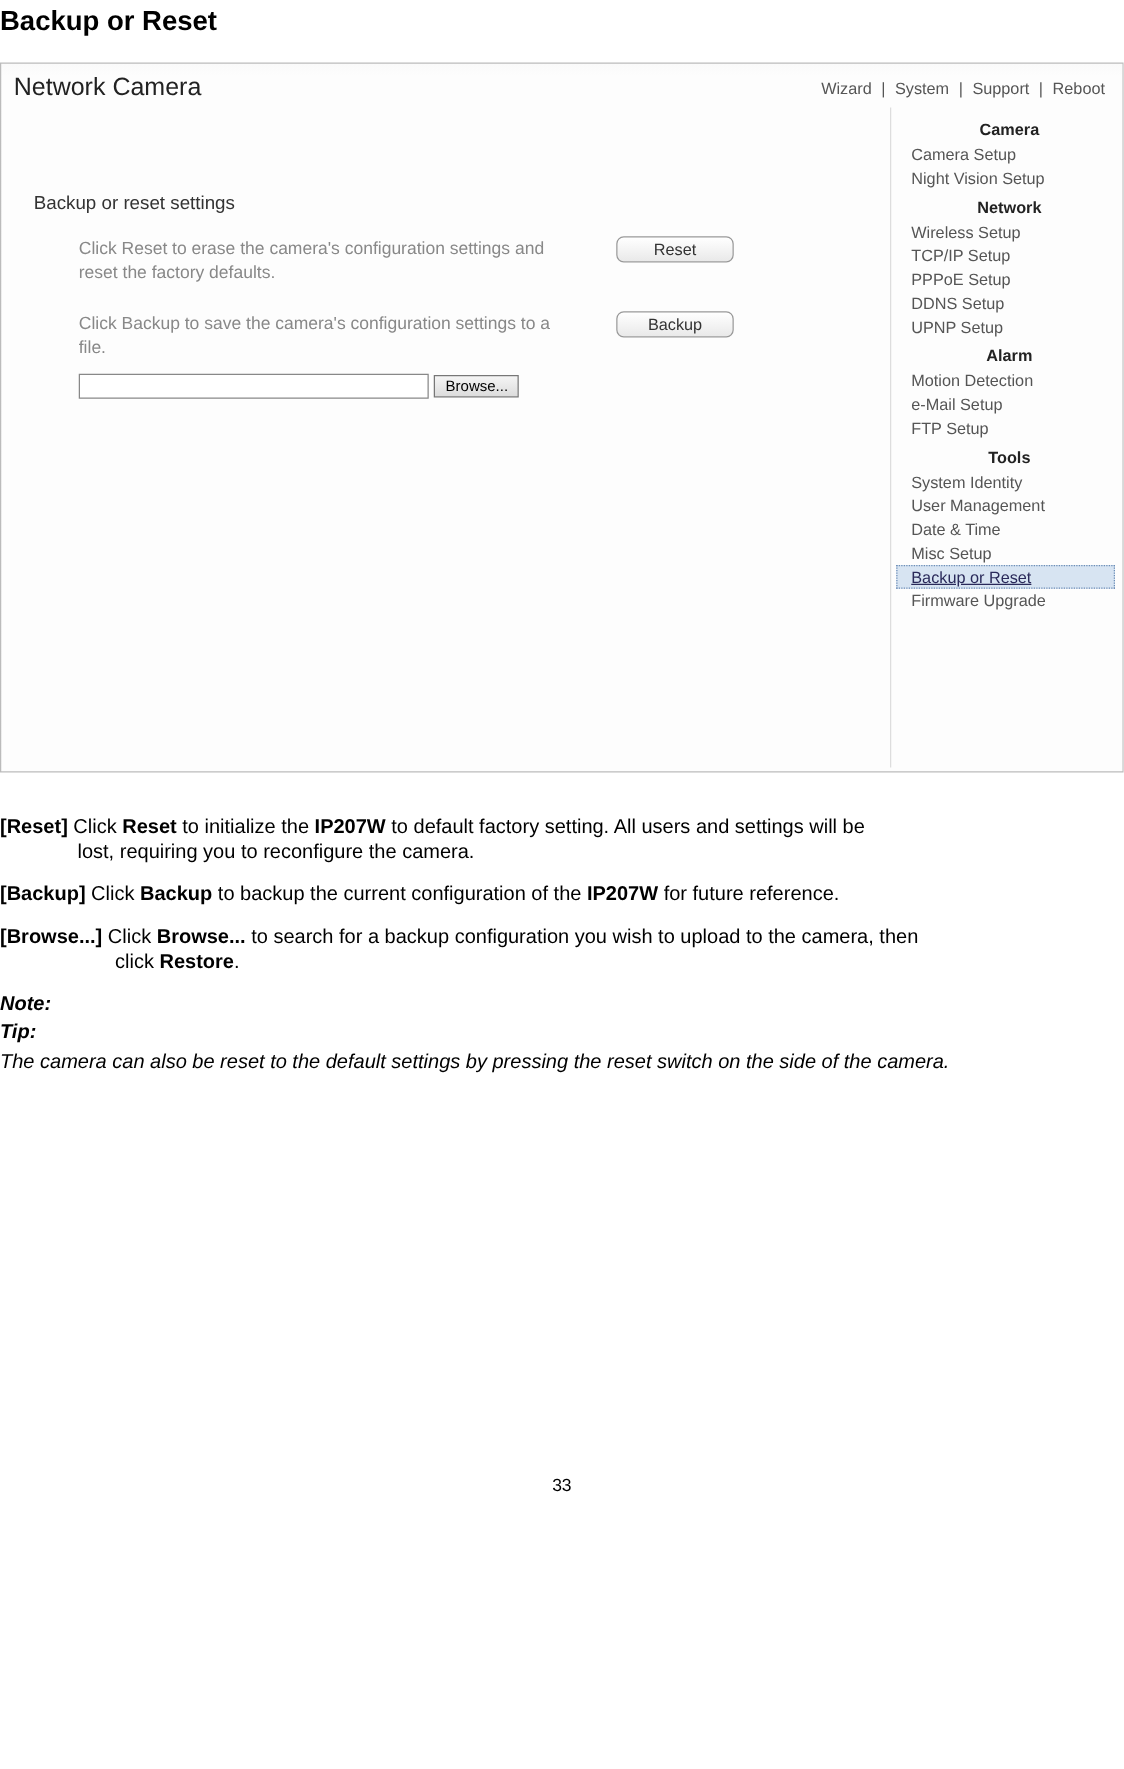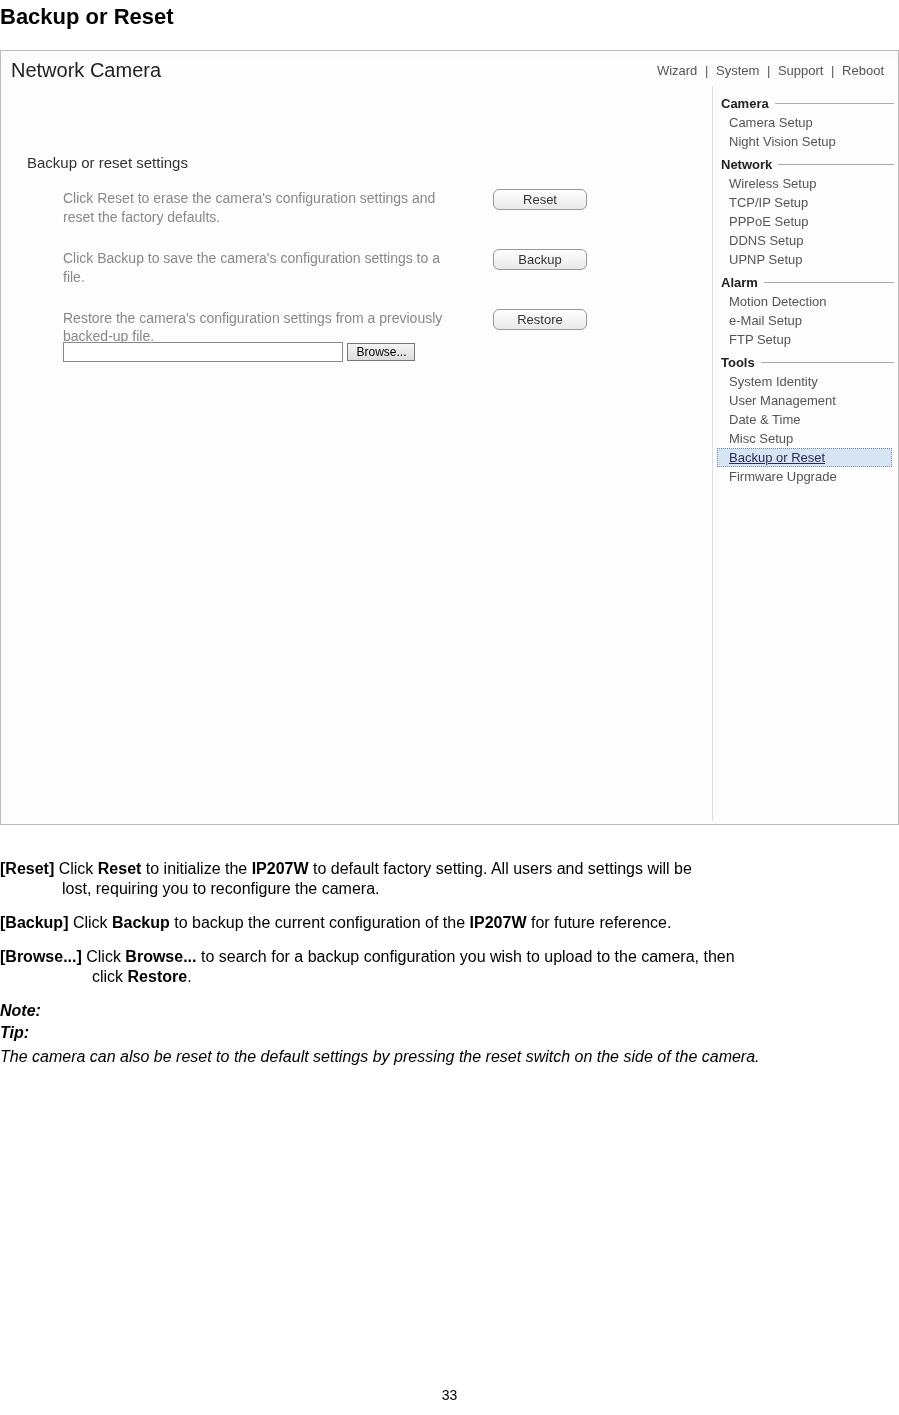--- a/index.html
+++ b/index.html
@@ -20,21 +20,21 @@
     font-size: 22px;
     font-weight: bold;
     margin: 4px 0 20px 0;
   }
   .app-window {
     border: 1px solid #bbb;
     background: #fdfdfd;
     background: linear-gradient(#fafafa,#fdfdfd 10px);
     box-sizing: border-box;
     padding: 0;
-    height: 775px;
+    height: 568px;
     position: relative;
   }
   .app-top {
     display: flex;
     justify-content: space-between;
     align-items: center;
     padding: 8px 10px 4px 10px;
   }
   .app-title {
     font-family: Tahoma, Arial, sans-serif;
@@ -121,20 +121,21 @@
   }
   .nav-section {
     margin-bottom: 4px;
   }
   .nav-header {
     font-weight: bold;
     color: #222;
     padding: 2px 4px;
     display: flex;
     align-items: center;
+    flex-direction: column;
   }
   .nav-header .line {
     flex: 1;
     border-top: 1px solid #aaa;
     margin-left: 6px;
   }
   .nav-item {
     padding: 2px 4px 2px 12px;
     color: #555;
     white-space: nowrap;
@@ -187,24 +188,20 @@
         <div class="row">
           <div class="desc">Click Reset to erase the camera's configuration settings and reset the factory defaults.</div>
           <div class="btncell"><span class="gui-btn">Reset</span></div>
         </div>
 
         <div class="row">
           <div class="desc">Click Backup to save the camera's configuration settings to a file.</div>
           <div class="btncell"><span class="gui-btn">Backup</span></div>
         </div>
 
-        <div class="row" style="margin-bottom:6px;">
-          <div class="desc">Restore the camera's configuration settings from a previously backed-up file.</div>
-          <div class="btncell"><span class="gui-btn">Restore</span></div>
-        </div>
 
         <div class="file-row">
           <input class="file-input" type="text" value="" style="">
           <span class="browse-btn">Browse...</span>
         </div>
       </div>
 
       <div class="sidebar">
         <div class="nav-section">
           <div class="nav-header">

